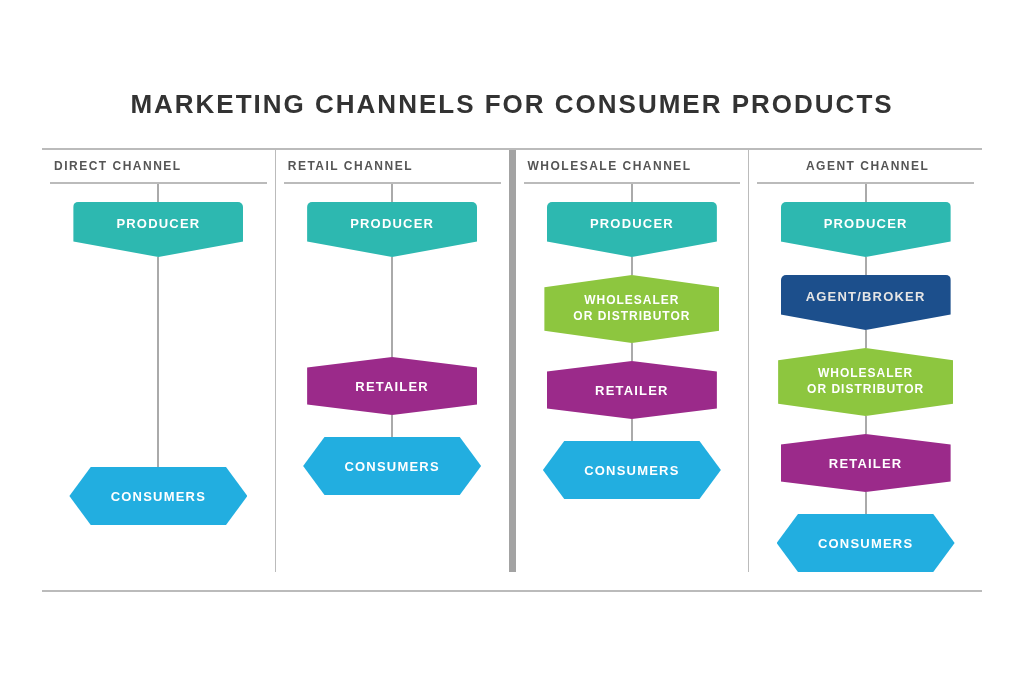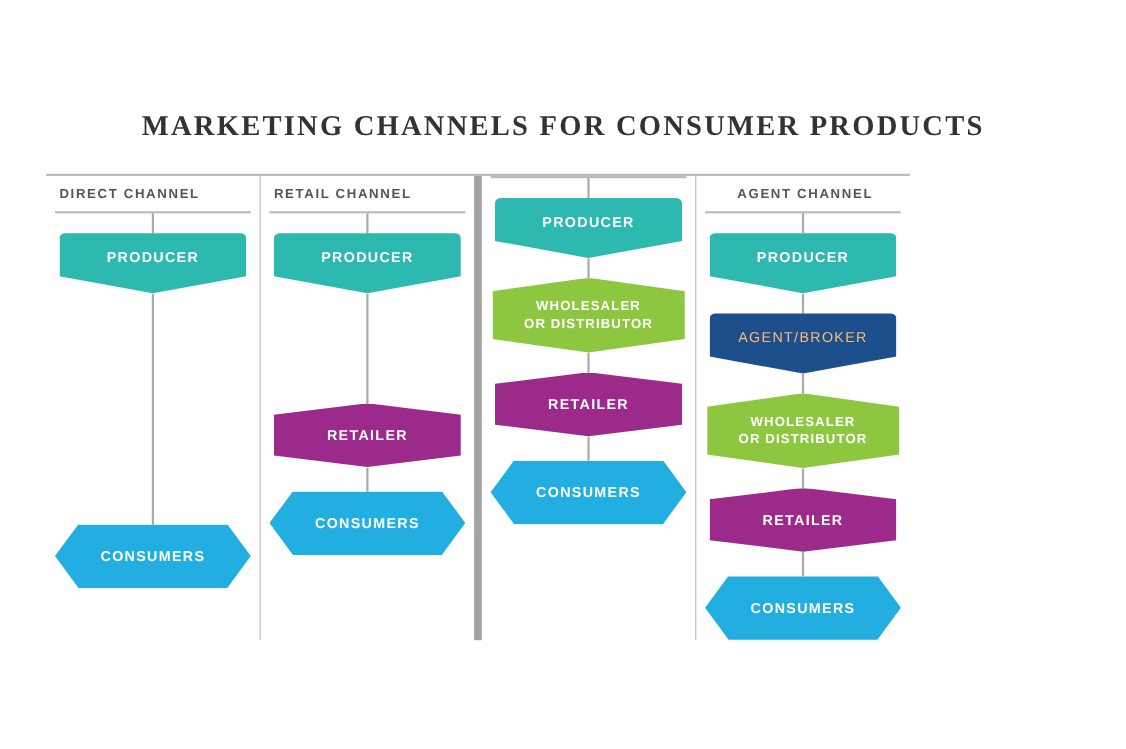--- a/index.html
+++ b/index.html
@@ -18,25 +18,24 @@
       padding: 30px 20px 30px 20px;
     }
     .main-title {
       text-align: center;
       font-size: 26px;
       font-weight: 900;
       color: #333;
       letter-spacing: 2px;
       margin-bottom: 28px;
       text-transform: uppercase;
-      font-family: Liberation Serif, serif;
     }
     .channels-wrapper {
       display: flex;
-      flex-direction: row;
+      flex-direction: column;
     }
   </style>
 </head>
 <body>
 
 <div class="diagram-container">
   <h1 class="main-title">MARKETING CHANNELS FOR CONSUMER PRODUCTS</h1>
 
   <div class="channels-wrapper">
     <div style="display:flex; border-top: 2px solid #bbb;">
@@ -76,20 +75,21 @@
 
           <div style="width:2px; height:22px; background:#aaa;"></div>
 
           <div style="background:#22aee0; width:178px; min-height:58px; display:flex; align-items:center; justify-content:center; border-radius:5px; clip-path:polygon(12% 0%,88% 0%,100% 50%,88% 100%,12% 100%,0% 50%); padding:10px;">
             <span style="color:white; font-weight:900; font-size:13px; letter-spacing:1.2px; text-transform:uppercase;">CONSUMERS</span>
           </div>
         </div>
       </div>
 
       <div style="flex:1; border-right:1px solid #bbb; padding: 0 8px;">
+        <div style="font-size:12px; font-weight:800; color:#555; letter-spacing:1.5px; padding: 9px 0 9px 4px; text-transform:uppercase;">WHOLESALE CHANNEL</div>
         <div style="display:flex; flex-direction:column; align-items:center; border-top:2px solid #bbb; padding-top:0;">
           <div style="width:2px; height:18px; background:#aaa;"></div>
 
           <div style="background:#2db8b0; width:170px; min-height:55px; display:flex; align-items:center; justify-content:center; border-radius:5px; clip-path:polygon(0 0,100% 0,100% 72%,50% 100%,0 72%); padding:8px 10px 20px 10px;">
             <span style="color:white; font-weight:900; font-size:13px; letter-spacing:1.2px; text-transform:uppercase;">PRODUCER</span>
           </div>
 
           <div style="width:2px; height:18px; background:#aaa;"></div>
 
           <div style="background:#8dc63f; width:175px; min-height:68px; display:flex; align-items:center; justify-content:center; border-radius:5px; clip-path:polygon(50% 0%,100% 18%,100% 82%,50% 100%,0% 82%,0% 18%); padding:10px;">
@@ -115,21 +115,21 @@
         <div style="display:flex; flex-direction:column; align-items:center; border-top:2px solid #bbb; padding-top:0;">
           <div style="width:2px; height:18px; background:#aaa;"></div>
 
           <div style="background:#2db8b0; width:170px; min-height:55px; display:flex; align-items:center; justify-content:center; border-radius:5px; clip-path:polygon(0 0,100% 0,100% 72%,50% 100%,0 72%); padding:8px 10px 20px 10px;">
             <span style="color:white; font-weight:900; font-size:13px; letter-spacing:1.2px; text-transform:uppercase;">PRODUCER</span>
           </div>
 
           <div style="width:2px; height:18px; background:#aaa;"></div>
 
           <div style="background:#1c4f8c; width:170px; min-height:55px; display:flex; align-items:center; justify-content:center; border-radius:5px; clip-path:polygon(0 0,100% 0,100% 72%,50% 100%,0 72%); padding:8px 10px 20px 10px;">
-            <span style="color:#fdba74; font-weight:400; font-size:13px; letter-spacing:1.2px; text-transform:uppercase;">AGENT/BROKER</span>
+            <span style="color:#e5e5e5; font-weight:700; font-size:13px; letter-spacing:1.2px; text-transform:uppercase;">AGENT/BROKER</span>
           </div>
 
           <div style="width:2px; height:18px; background:#aaa;"></div>
 
           <div style="background:#8dc63f; width:175px; min-height:68px; display:flex; align-items:center; justify-content:center; border-radius:5px; clip-path:polygon(50% 0%,100% 18%,100% 82%,50% 100%,0% 82%,0% 18%); padding:10px;">
             <span style="color:white; font-weight:900; font-size:12px; letter-spacing:1px; text-transform:uppercase; text-align:center; line-height:1.3;">WHOLESALER<br>OR DISTRIBUTOR</span>
           </div>
 
           <div style="width:2px; height:18px; background:#aaa;"></div>
 

